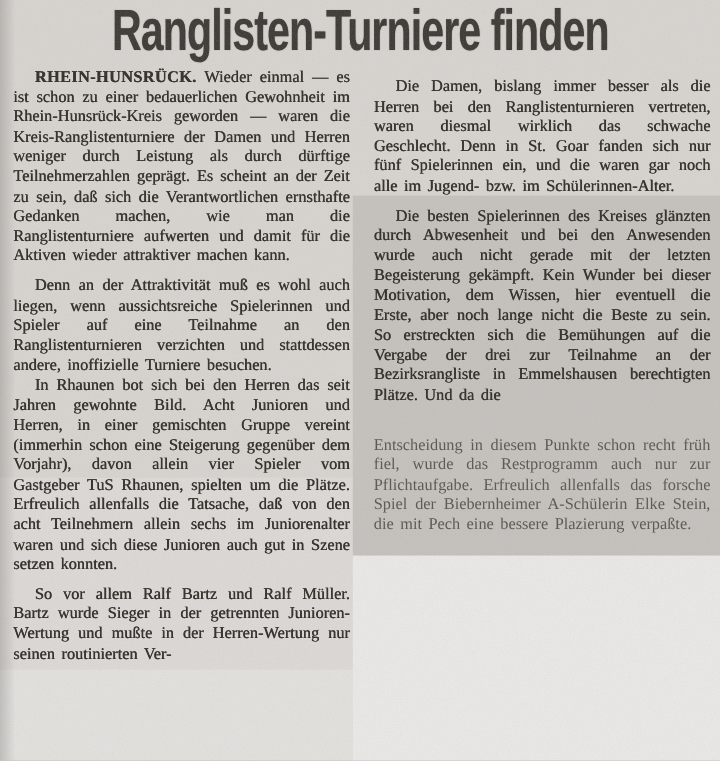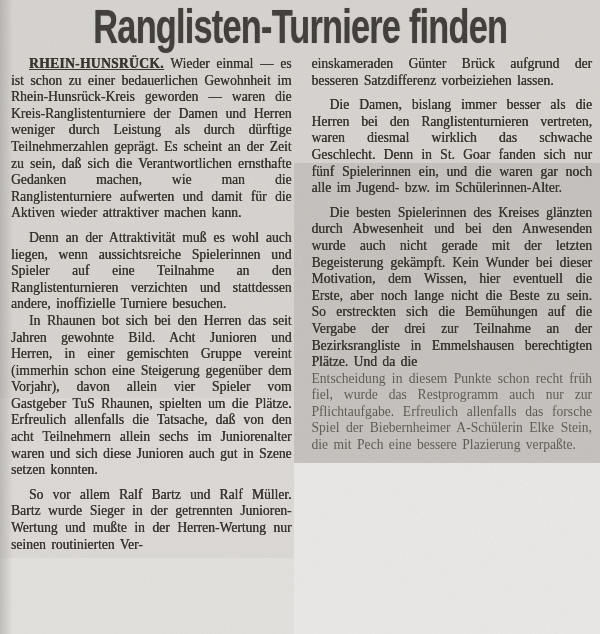--- a/index.html
+++ b/index.html
@@ -47,22 +47,22 @@
     display: flex; gap: 20px; padding: 7px 8px 0 11px;
     color: var(--ink-body, #34302a);
   }
   .col {
     width: 281px; font-size: 13.6px; line-height: 16.6px;
     text-align: justify; word-spacing: 2px; hyphens: auto;
   }
   .col p { margin: 0; text-shadow: 0.3px 0 0 currentColor; }
   .col p.indent { text-indent: 18px; }
   .col p.gap { margin-top: 8px; }
-  .lead { font-weight: 700; letter-spacing: 0.3px; text-decoration: underline; }
-  .col p.faded { color: var(--ink-faded, #5b5751); text-shadow: none; }
+  .lead { font-weight: 700; letter-spacing: 0.3px; }
+  .col p.faded { color: var(--ink-faded, #5b5751); text-shadow: none; margin-top: 25px; }
   
   .grain { position: absolute; left: 0; top: 0; z-index: 5; pointer-events: none; }
 </style>
 </head>
 <body>
 
 <div class="page">
 
   <div class="shade shade-right-band"></div>
   <div class="shade shade-right-light"></div>
@@ -81,21 +81,20 @@
   <div class="columns">
 
     <div class="col">
       <p class="indent"><span class="lead">RHEIN-HUNSRÜCK.</span><span> Wieder einmal — es ist schon zu einer bedauerlichen Gewohnheit im Rhein-Hunsrück-Kreis geworden — waren die Kreis-Ranglistenturniere der Damen und Herren weniger durch Leistung als durch dürftige Teilnehmerzahlen geprägt. Es scheint an der Zeit zu sein, daß sich die Verantwortlichen ernsthafte Gedanken machen, wie man die Ranglistenturniere aufwerten und damit für die Aktiven wieder attraktiver machen kann.</span></p>
       <p class="indent gap"><span>Denn an der Attraktivität muß es wohl auch liegen, wenn aussichtsreiche Spielerinnen und Spieler auf eine Teilnahme an den Ranglistenturnieren verzichten und stattdessen andere, inoffizielle Turniere besuchen.</span></p>
       <p class="indent"><span>In Rhaunen bot sich bei den Herren das seit Jahren gewohnte Bild. Acht Junioren und Herren, in einer gemischten Gruppe vereint (immerhin schon eine Steigerung gegenüber dem Vorjahr), davon allein vier Spieler vom Gastgeber TuS Rhaunen, spielten um die Plätze. Erfreulich allenfalls die Tatsache, daß von den acht Teilnehmern allein sechs im Juniorenalter waren und sich diese Junioren auch gut in Szene setzen konnten.</span></p>
       <p class="indent gap"><span>So vor allem Ralf Bartz und Ralf Müller. Bartz wurde Sieger in der getrennten Junioren-Wertung und mußte in der Herren-Wertung nur seinen routinierten Ver-</span></p>
     </div>
 
     <div class="col">
-      <p><span>einskameraden Günter Brück aufgrund der besseren Satzdifferenz vorbeiziehen lassen.</span></p>
       <p class="indent gap"><span>Die Damen, bislang immer besser als die Herren bei den Ranglistenturnieren vertreten, waren diesmal wirklich das schwache Geschlecht. Denn in St. Goar fanden sich nur fünf Spielerinnen ein, und die waren gar noch alle im Jugend- bzw. im Schülerinnen-Alter.</span></p>
       <p class="indent gap"><span>Die besten Spielerinnen des Kreises glänzten durch Abwesenheit und bei den Anwesenden wurde auch nicht gerade mit der letzten Begeisterung gekämpft. Kein Wunder bei dieser Motivation, dem Wissen, hier eventuell die Erste, aber noch lange nicht die Beste zu sein. So erstreckten sich die Bemühungen auf die Vergabe der drei zur Teilnahme an der Bezirksrangliste in Emmelshausen berechtigten Plätze. Und da die</span></p>
       <p class="faded"><span>Entscheidung in diesem Punkte schon recht früh fiel, wurde das Restprogramm auch nur zur Pflichtaufgabe. Erfreulich allenfalls das forsche Spiel der Biebernheimer A-Schülerin Elke Stein, die mit Pech eine bessere Plazierung verpaßte.</span></p>
     </div>
 
   </div>
 
   <svg class="grain" width="600" height="634" xmlns="http://www.w3.org/2000/svg" aria-hidden="true">
     <filter id="grainF" x="0" y="0" width="100%" height="100%">
       <feTurbulence type="fractalNoise" baseFrequency="0.8" numOctaves="2" seed="7" stitchTiles="stitch"></feTurbulence>

